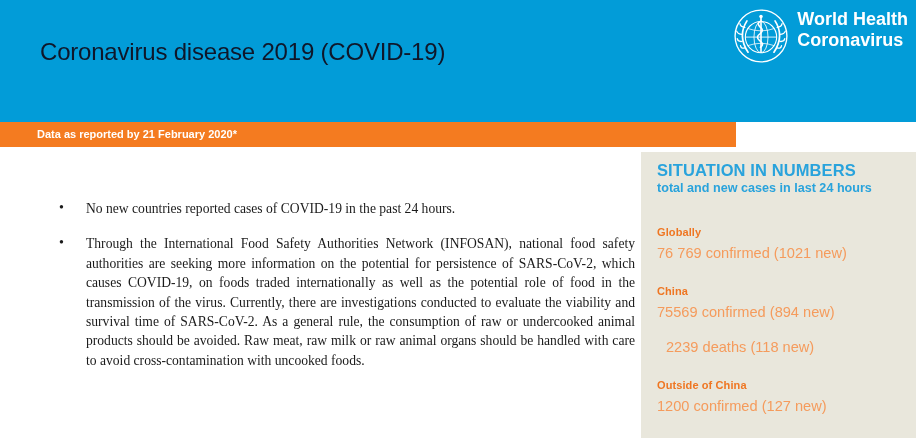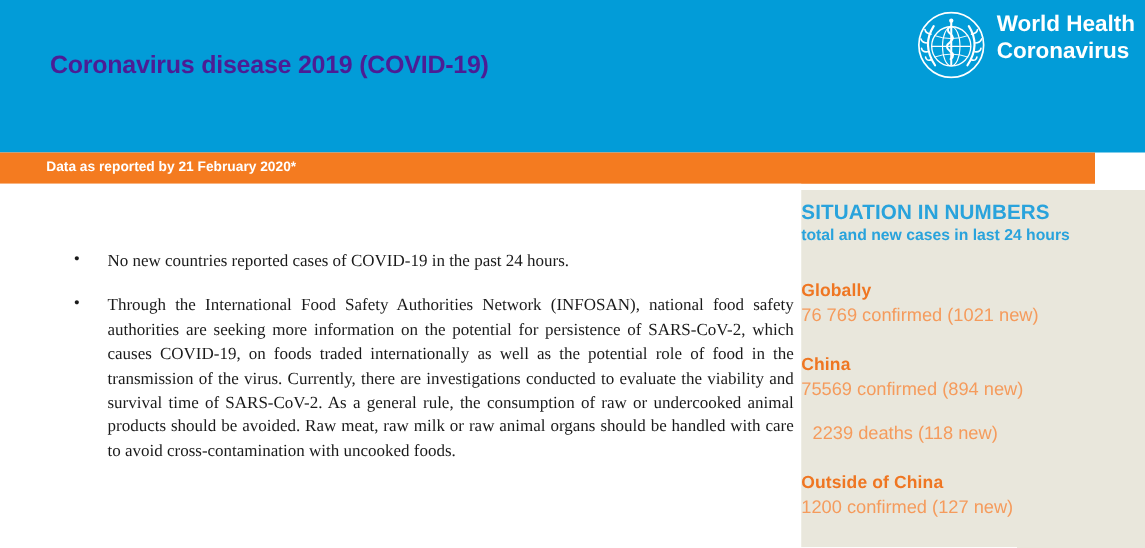--- a/index.html
+++ b/index.html
@@ -31,24 +31,24 @@
 
   .title-block {
     position: absolute;
     left: 40px;
     top: 34px;
     width: 600px;
   }
 
   .report-title {
     font-family: "Liberation Sans", sans-serif;
-    font-weight: bold;
-    font-size: 20px;
+    font-weight: normal;
+    font-size: 24px;
     line-height: 36px;
-    color: #4c1d95;
+    color: #0f172a;
     letter-spacing: -0.2px;
     white-space: nowrap;
   }
 
   .report-subtitle {
     font-family: "Liberation Sans", sans-serif;
     font-weight: bold;
     font-size: 21px;
     line-height: 28px;
     color: #ffffff;
@@ -78,21 +78,21 @@
     font-size: 18px;
     line-height: 21px;
     color: #ffffff;
     white-space: nowrap;
   }
 
   
   .data-bar {
     position: absolute;
     left: 0; top: 122px;
-    width: 876px;
+    width: 736px;
     height: 25px;
     background: #f47b20;
   }
 
   .data-bar-text {
     position: absolute;
     left: 37px;
     top: 5px;
     font-family: "Liberation Sans", sans-serif;
     font-weight: bold;
@@ -162,21 +162,21 @@
     left: 641px;
     top: 152px;
     width: 275px;
     height: 286px;
     background: #e9e7dc;
     overflow: hidden;
   }
 
   .sidebar-inner {
     position: absolute;
-    left: 0;
+    left: 16px;
     top: 8px;
     right: 6px;
   }
 
   .sit-title {
     font-family: "Liberation Sans", sans-serif;
     font-weight: bold;
     font-size: 16.5px;
     line-height: 20px;
     color: #29a3dc;
@@ -195,21 +195,21 @@
 
   .stat-group {
     margin-top: 17px;
   }
 
   .stat-group.first { margin-top: 25px; }
 
   .stat-label {
     font-family: "Liberation Sans", sans-serif;
     font-weight: bold;
-    font-size: 14px;
+    font-size: 11px;
     line-height: 20px;
     color: #ef7622;
     letter-spacing: 0.1px;
   }
 
   .stat-line {
     font-family: "Liberation Sans", sans-serif;
     font-size: 14.6px;
     line-height: 22px;
     color: #f59b5c;

